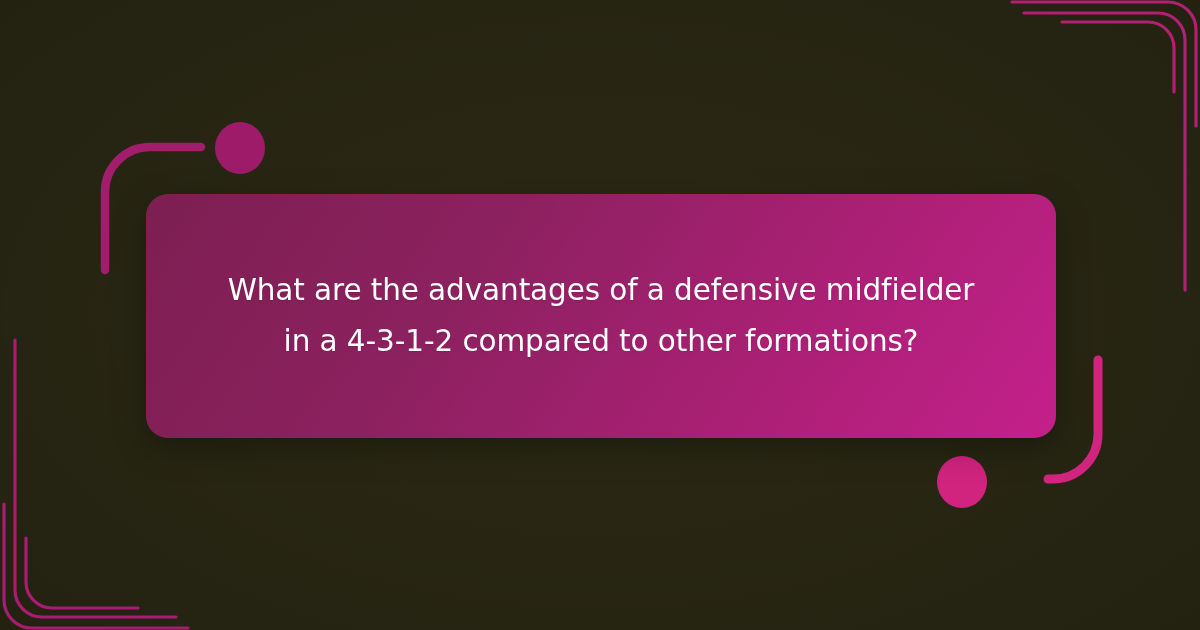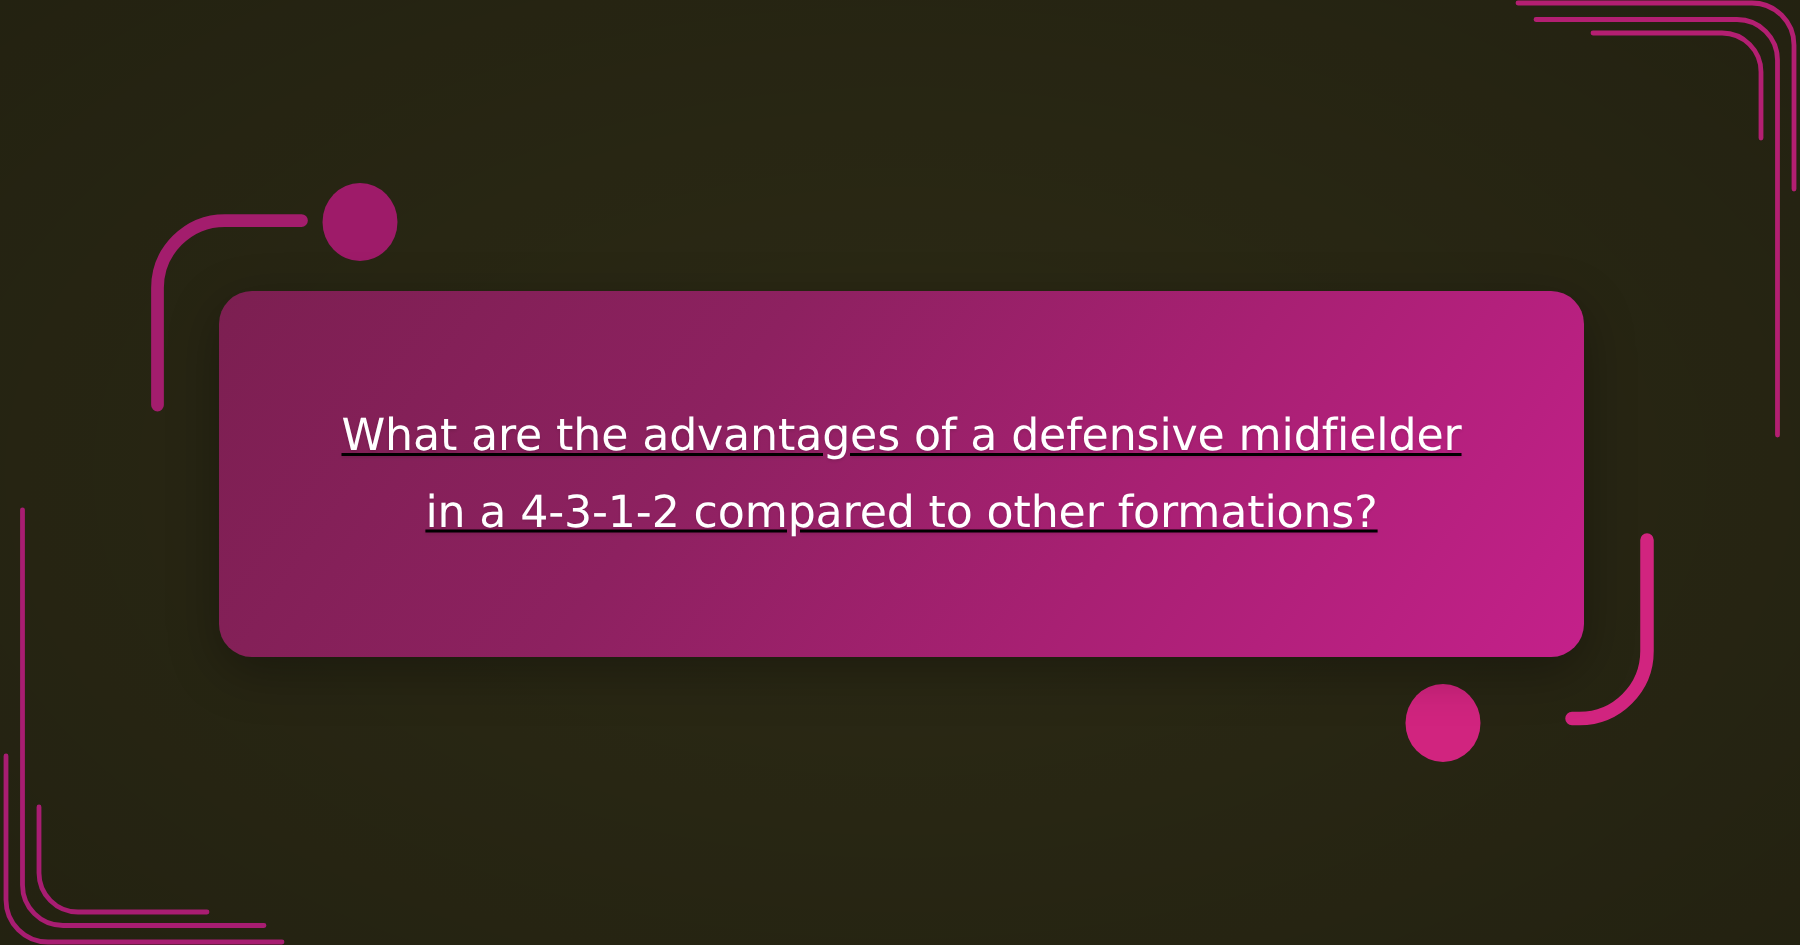--- a/index.html
+++ b/index.html
@@ -96,21 +96,20 @@
     top:194px;
     width:910px;
     height:244px;
     border-radius:22px;
     background:linear-gradient(125deg, #7c1f51 0%, #8d2160 36%, #a82073 66%, #c4208a 100%);
     box-shadow:0 10px 34px rgba(0,0,0,0.30);
     display:flex;
     align-items:center;
     justify-content:center;
     padding:28px 64px;
-    text-decoration:underline;
   }
 
   .card-text {
     color:#ffffff;
     font-family:"DejaVu Sans", sans-serif;
     font-size:29.5px;
     font-weight:400;
     line-height:1.74;
     text-align:center;
     letter-spacing:-0.1px;

